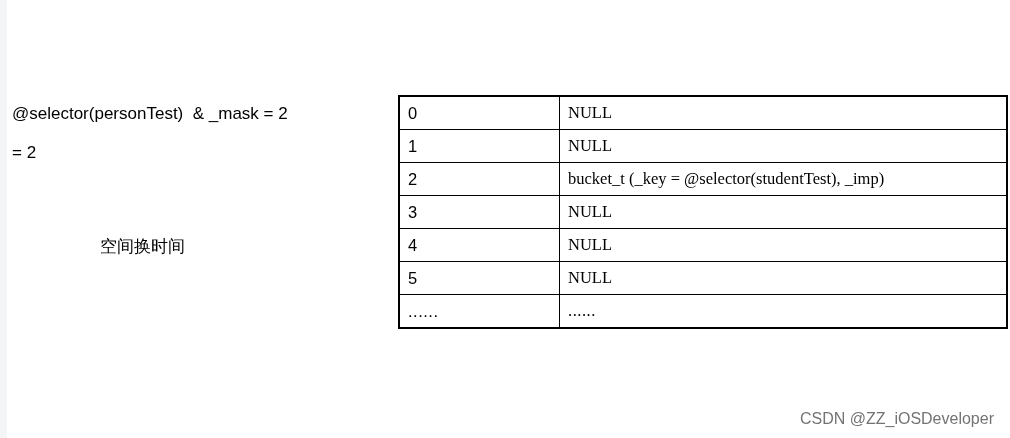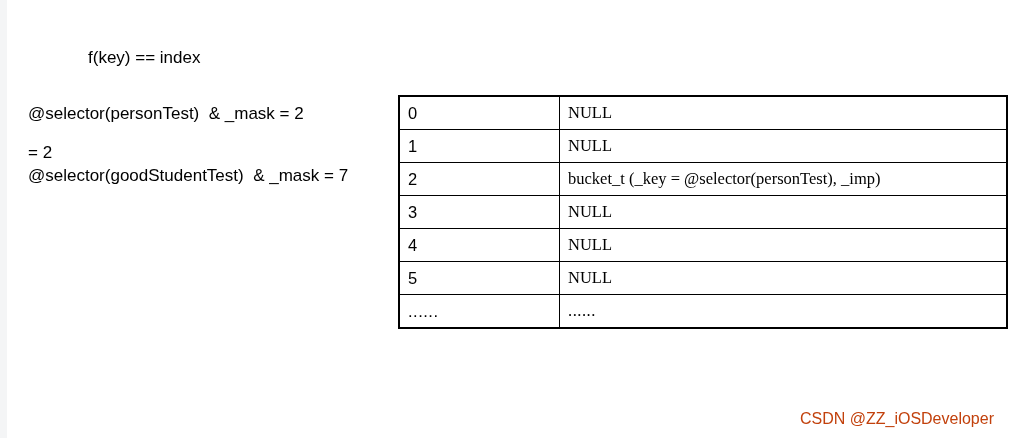--- a/index.html
+++ b/index.html
@@ -48,21 +48,20 @@
   .selector-lines {
     position: absolute;
     left: 12px;
     top: 102px;
     width: 380px;
   }
   .selector-line {
     font-size: 17px;
     line-height: 23px;
     white-space: pre;
-    margin-left: 16px;
   }
   .selector-line.gap-after {
     margin-bottom: 16px;
   }
 
   .cn-note {
     position: absolute;
     left: 100px;
     top: 234px;
     font-size: 17px;
@@ -107,55 +106,54 @@
     letter-spacing: 0.5px;
   }
 
   
   .watermark {
     position: absolute;
     right: 16px;
     bottom: 9px;
     font-size: 16px;
     line-height: 20px;
-    color: #c2410c;
+    color: #737373;
     white-space: pre;
     user-select: none;
   }
 </style>
 </head>
 <body>
 
 <div class="edge-strip"></div>
 
 <div class="canvas">
 
-  <div class="formula-title">f(key) == index</div>
 
   <div class="selector-lines">
     <div class="selector-line gap-after">@selector(personTest)  &amp; _mask = 2</div>
     <div class="selector-line">= 2</div>
-    <div class="selector-line">@selector(goodStudentTest)  &amp; _mask = 7</div>
   </div>
 
+  <div class="cn-note">空间换时间</div>
 
   <div class="bucket-table-wrap">
     <table class="bucket-table">
       <tbody>
         <tr>
           <td class="col-index">0</td>
           <td class="col-value">NULL</td>
         </tr>
         <tr>
           <td class="col-index">1</td>
           <td class="col-value">NULL</td>
         </tr>
         <tr>
           <td class="col-index">2</td>
-          <td class="col-value">bucket_t  (_key = @selector(personTest), _imp)</td>
+          <td class="col-value">bucket_t  (_key = @selector(studentTest), _imp)</td>
         </tr>
         <tr>
           <td class="col-index">3</td>
           <td class="col-value">NULL</td>
         </tr>
         <tr>
           <td class="col-index">4</td>
           <td class="col-value">NULL</td>
         </tr>
         <tr>

